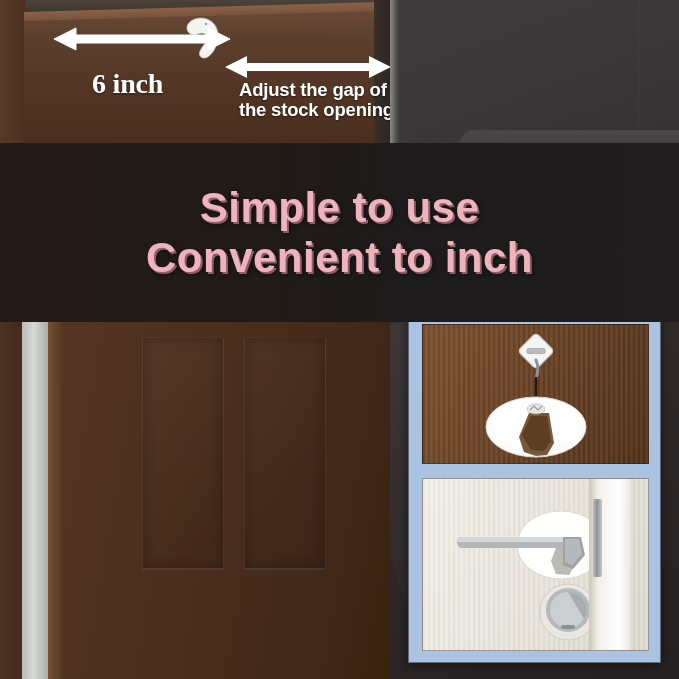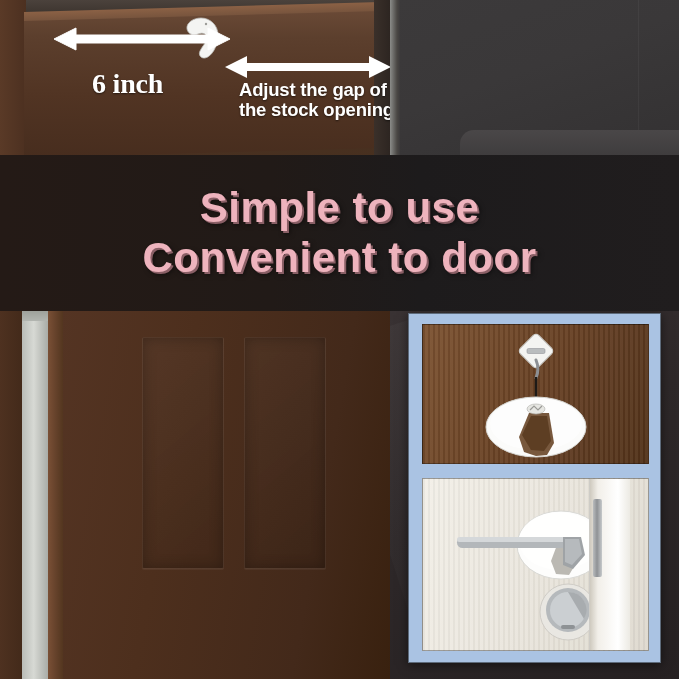--- a/index.html
+++ b/index.html
@@ -135,22 +135,22 @@
   }
   .tr-edge {
     position: absolute;
     left: 0; top: 0; width: 10px; height: 100%;
     background: linear-gradient(90deg, #8b8c89 0%, #4a4744 70%, #3c3a3b 100%);
   }
 
   
   .headline-band {
     position: absolute;
-    left: 0; top: 155px;
-    width: 679px; height: 156px;
+    left: 0; top: 143px;
+    width: 679px; height: 179px;
     background: linear-gradient(90deg, #241a16 0%, #211a17 40%, #1d1b1c 62%, #201d1e 100%);
     display: flex;
     flex-direction: column;
     align-items: center;
     justify-content: center;
     z-index: 10;
   }
   .headline-line {
     color: #eeb3bd;
     font-weight: bold;
@@ -302,21 +302,21 @@
   </div>
 
   <div class="panel-top-right">
     <div class="tr-edge"></div>
     <div class="tr-wallseam"></div>
     <div class="tr-pillow"></div>
   </div>
 
   <div class="headline-band">
     <div class="headline-line headline-1">Simple to use</div>
-    <div class="headline-line headline-2">Convenient to door</div>
+    <div class="headline-line headline-2">Convenient to inch</div>
   </div>
 
   <div class="panel-bottom-left">
     <div class="bl-jamb-dark"></div>
     <div class="bl-gap"></div>
     <div class="bl-gap-shade"></div>
     <div class="bl-door-edge"></div>
     <div class="bl-door"></div>
     <div class="bl-panel-rect bl-panel-a"></div>
     <div class="bl-panel-rect bl-panel-b"></div>

